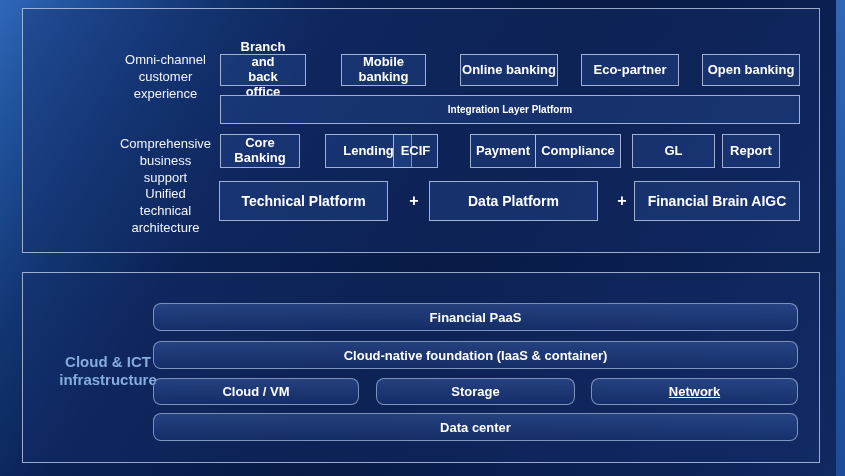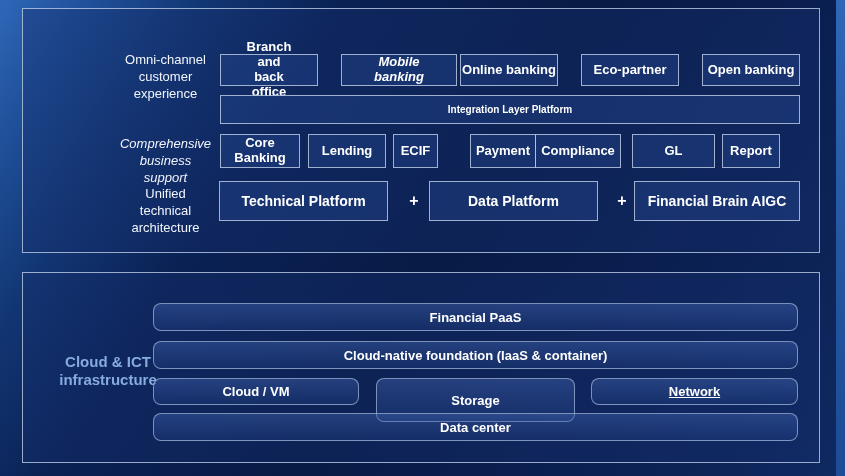--- a/index.html
+++ b/index.html
@@ -42,28 +42,28 @@
   }
   .box{
     position:absolute;display:flex;align-items:center;justify-content:center;
     text-align:center;font-weight:bold;font-size:13px;line-height:1.15;
     background:var(--box-fill);
     border:1px solid var(--box-border);
   }
   .row1 .box{top:45px;height:32px;}
   .row2 .box{top:125px;height:34px;}
   .row3 .box{top:172px;height:40px;font-size:14px;}
-  .b-branch{left:197px;width:98px;padding:0 20px;}
-  .b-mobile{left:318px;width:116px;padding:0 20px;font-style:italic;}
+  .b-branch{left:197px;width:86px;padding:0 20px;}
+  .b-mobile{left:318px;width:85px;padding:0 20px;}
   .b-online{left:437px;width:98px;}
   .b-eco{left:558px;width:98px;}
   .b-open{left:679px;width:98px;}
   .bar-integration{left:197px;top:86px;width:580px;height:29px;font-size:10px;}
   .b-core{left:197px;width:80px;padding:0 14px;}
-  .b-lending{left:285px;width:78px;text-align:center;}
+  .b-lending{left:302px;width:87px;text-align:center;}
   .b-ecif{left:370px;width:45px;}
   .b-payment{left:423px;width:66px;margin-left:24px;}
   .b-compliance{left:512px;width:86px;}
   .b-gl{left:609px;width:83px;}
   .b-report{left:699px;width:58px;}
   .b-tech{left:196px;width:169px;}
   .b-data{left:406px;width:169px;}
   .b-aigc{left:611px;width:166px;}
   .plus{
     position:absolute;top:172px;height:40px;width:30px;
@@ -75,33 +75,33 @@
   .rbox{
     position:absolute;display:flex;align-items:center;justify-content:center;
     font-weight:bold;font-size:13px;
     background:linear-gradient(180deg,var(--round-fill-top),var(--round-fill-bot));
     border:1px solid var(--round-border);
     border-radius:8px;
   }
   .r-paas{left:130px;top:30px;width:645px;height:28px;}
   .r-foundation{left:130px;top:68px;width:645px;height:28px;}
   .r-cloudvm{left:130px;top:105px;width:206px;height:27px;}
-  .r-storage{left:353px;top:105px;width:199px;height:44px;}
+  .r-storage{left:353px;top:105px;width:199px;height:27px;}
   .r-network{left:568px;top:105px;width:207px;height:27px;text-decoration:underline;}
   .r-datacenter{left:130px;top:140px;width:645px;height:28px;}
 </style>
 </head>
 <body>
 
 <div class="right-band"></div>
 
 <div class="panel panel-banking">
 
   <div class="row-label" style="left:95px;top:42px;width:95px;">Omni-channel customer experience</div>
-  <div class="row-label" style="left:95px;top:126px;width:95px;font-style:italic;">Comprehensive business support</div>
+  <div class="row-label" style="left:95px;top:126px;width:95px;">Comprehensive business support</div>
   <div class="row-label" style="left:95px;top:176px;width:95px;">Unified technical architecture</div>
 
   <div class="row1">
     <div class="box b-branch">Branch and back office</div>
     <div class="box b-mobile">Mobile banking</div>
     <div class="box b-online">Online banking</div>
     <div class="box b-eco">Eco-partner</div>
     <div class="box b-open">Open banking</div>
   </div>
 

